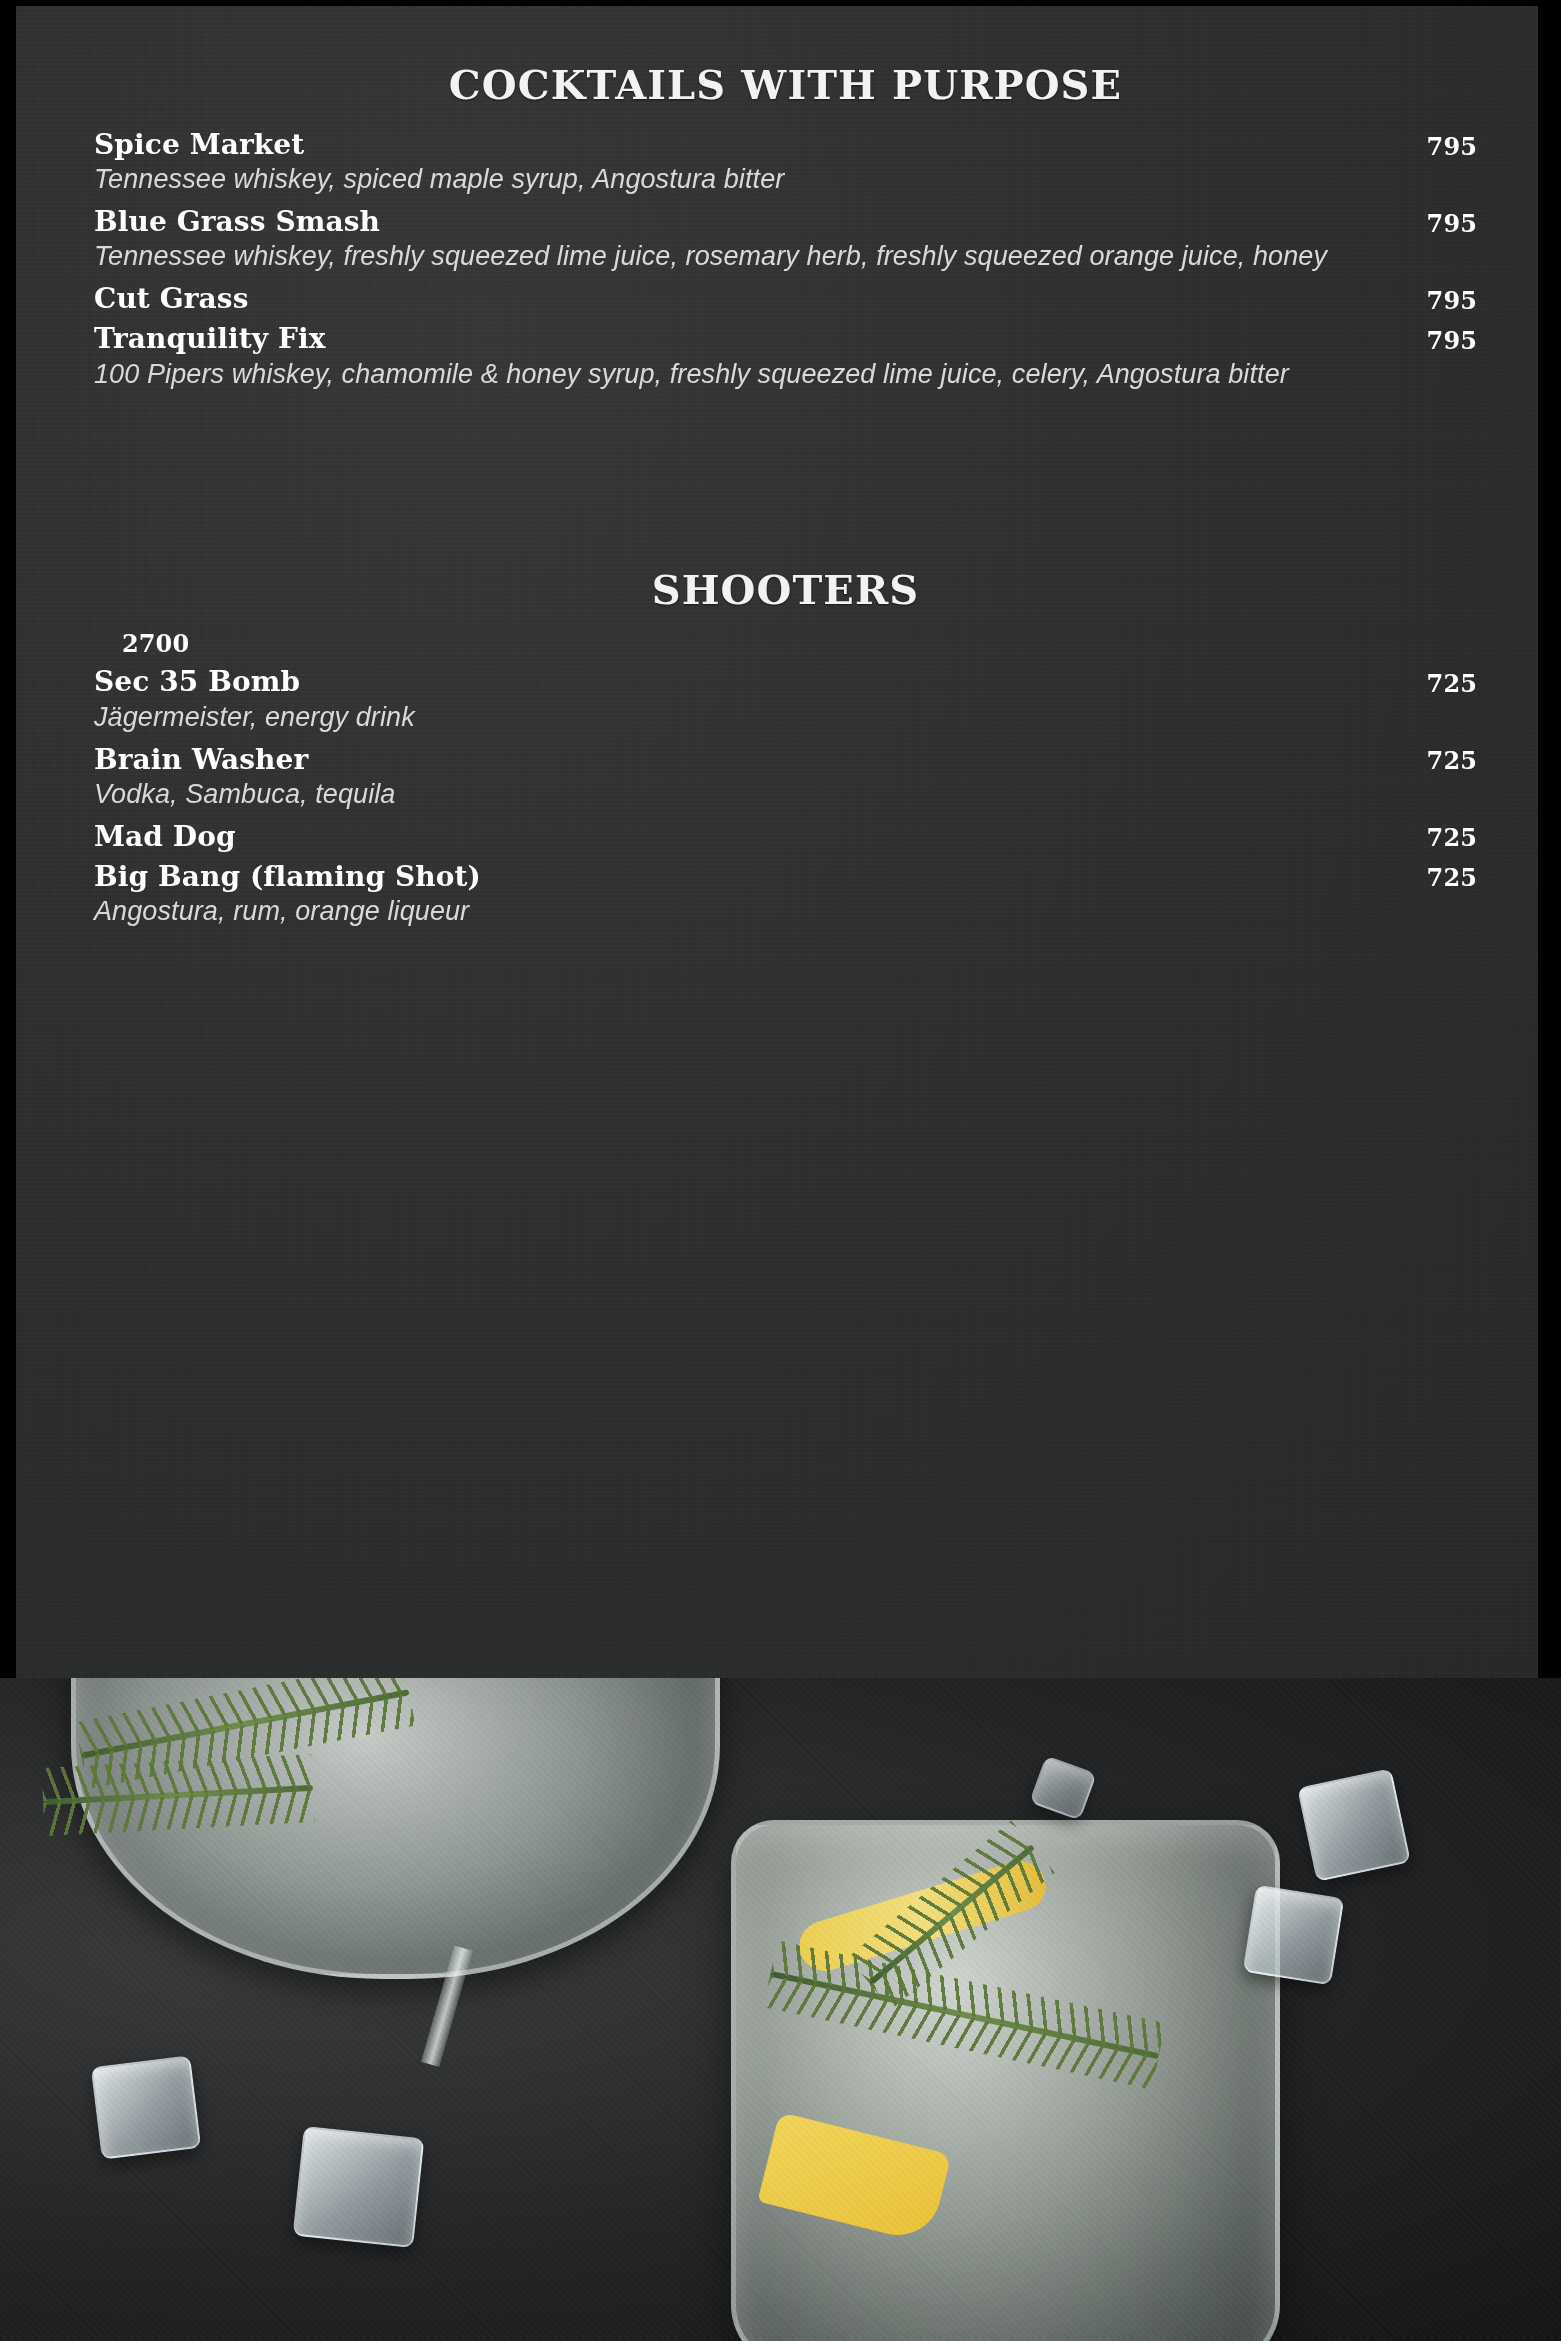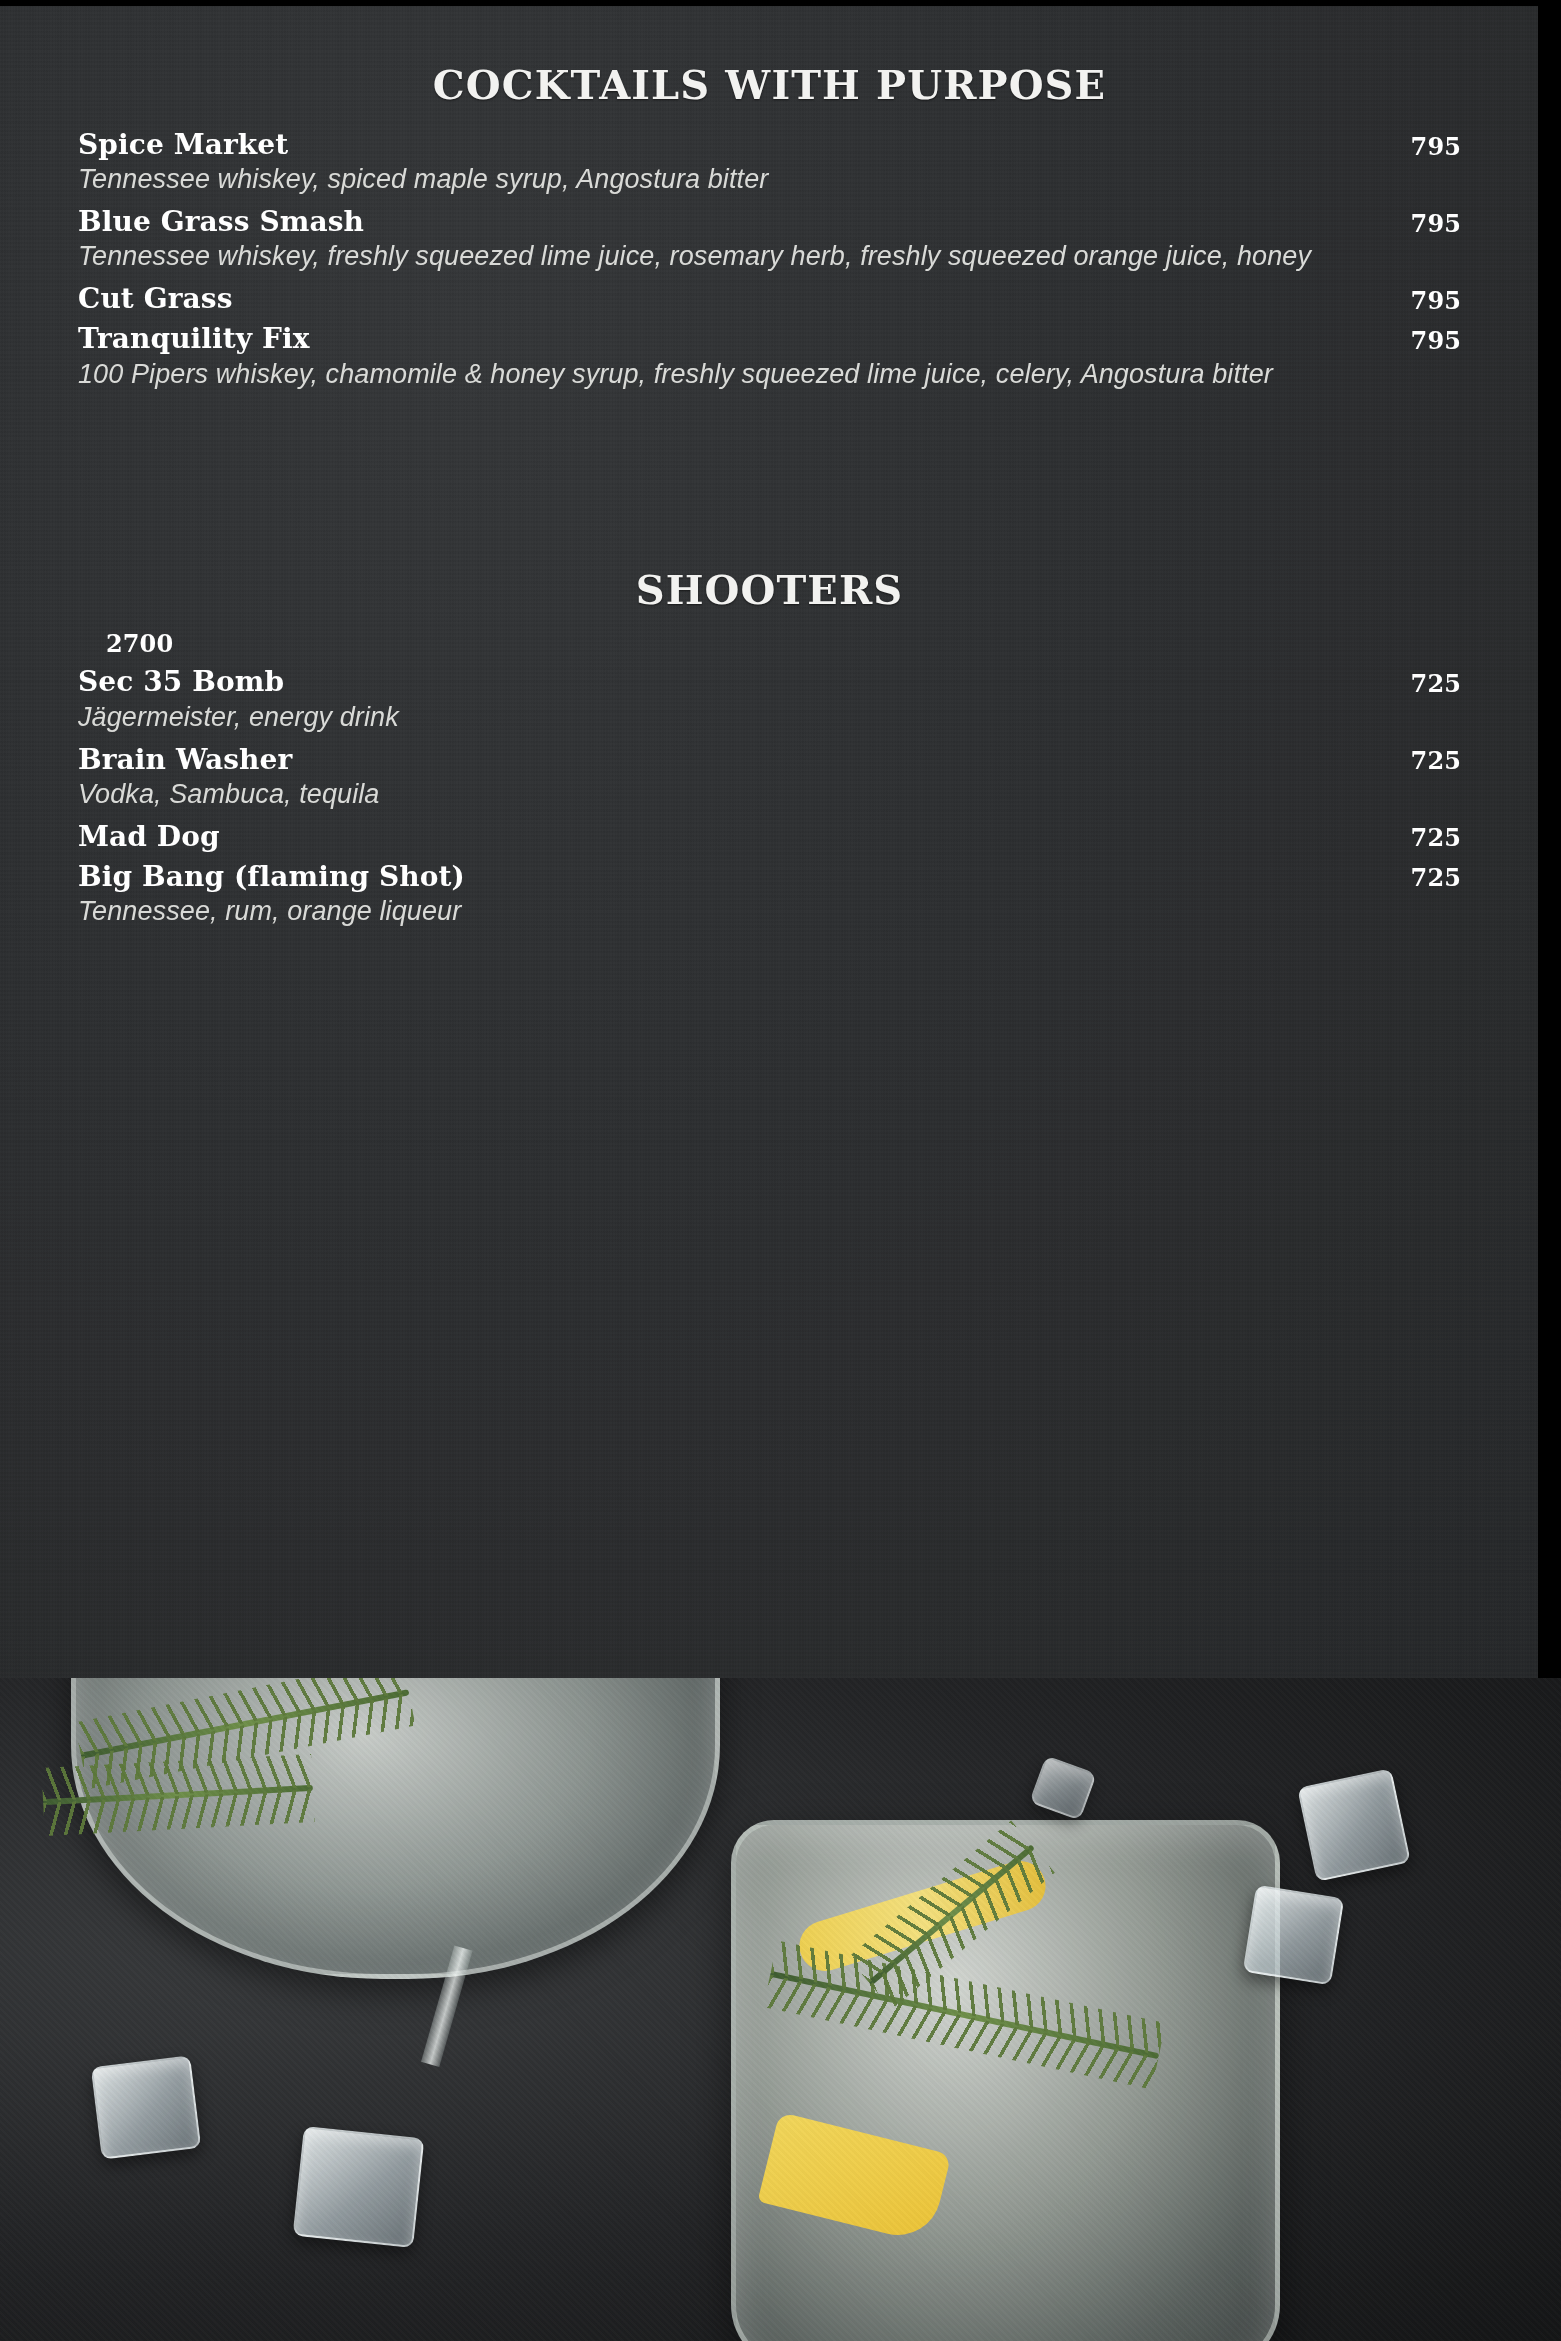--- a/index.html
+++ b/index.html
@@ -17,21 +17,21 @@
   .page {
     position: relative;
     width: 1561px;
     height: 2342px;
     background: #000000;
   }
 
   
   .menu-panel {
     position: absolute;
-    left: 0;
+    left: 16px;
     top: 0;
     width: 1539px;
     height: 1678px;
     background:
       radial-gradient(ellipse at 30% 20%, #343638 0%, #2c2e30 45%, #242628 100%);
     box-sizing: border-box;
     padding: 0 78px;
   }
   .menu-panel::after {
     content: "";
@@ -321,21 +321,21 @@
             <span class="item-name">Mad Dog</span>
             <span class="item-price">725</span>
           </div>
         </li>
 
         <li class="item">
           <div class="item-head">
             <span class="item-name">Big Bang (flaming Shot)</span>
             <span class="item-price">725</span>
           </div>
-          <div class="item-desc">Tennessee, rum, orange liqueur</div>
+          <div class="item-desc">Angostura, rum, orange liqueur</div>
         </li>
 
       </ul>
 
     </div>
   </div>
 
   <div class="frame-right"></div>
   <div class="frame-top"></div>
 

